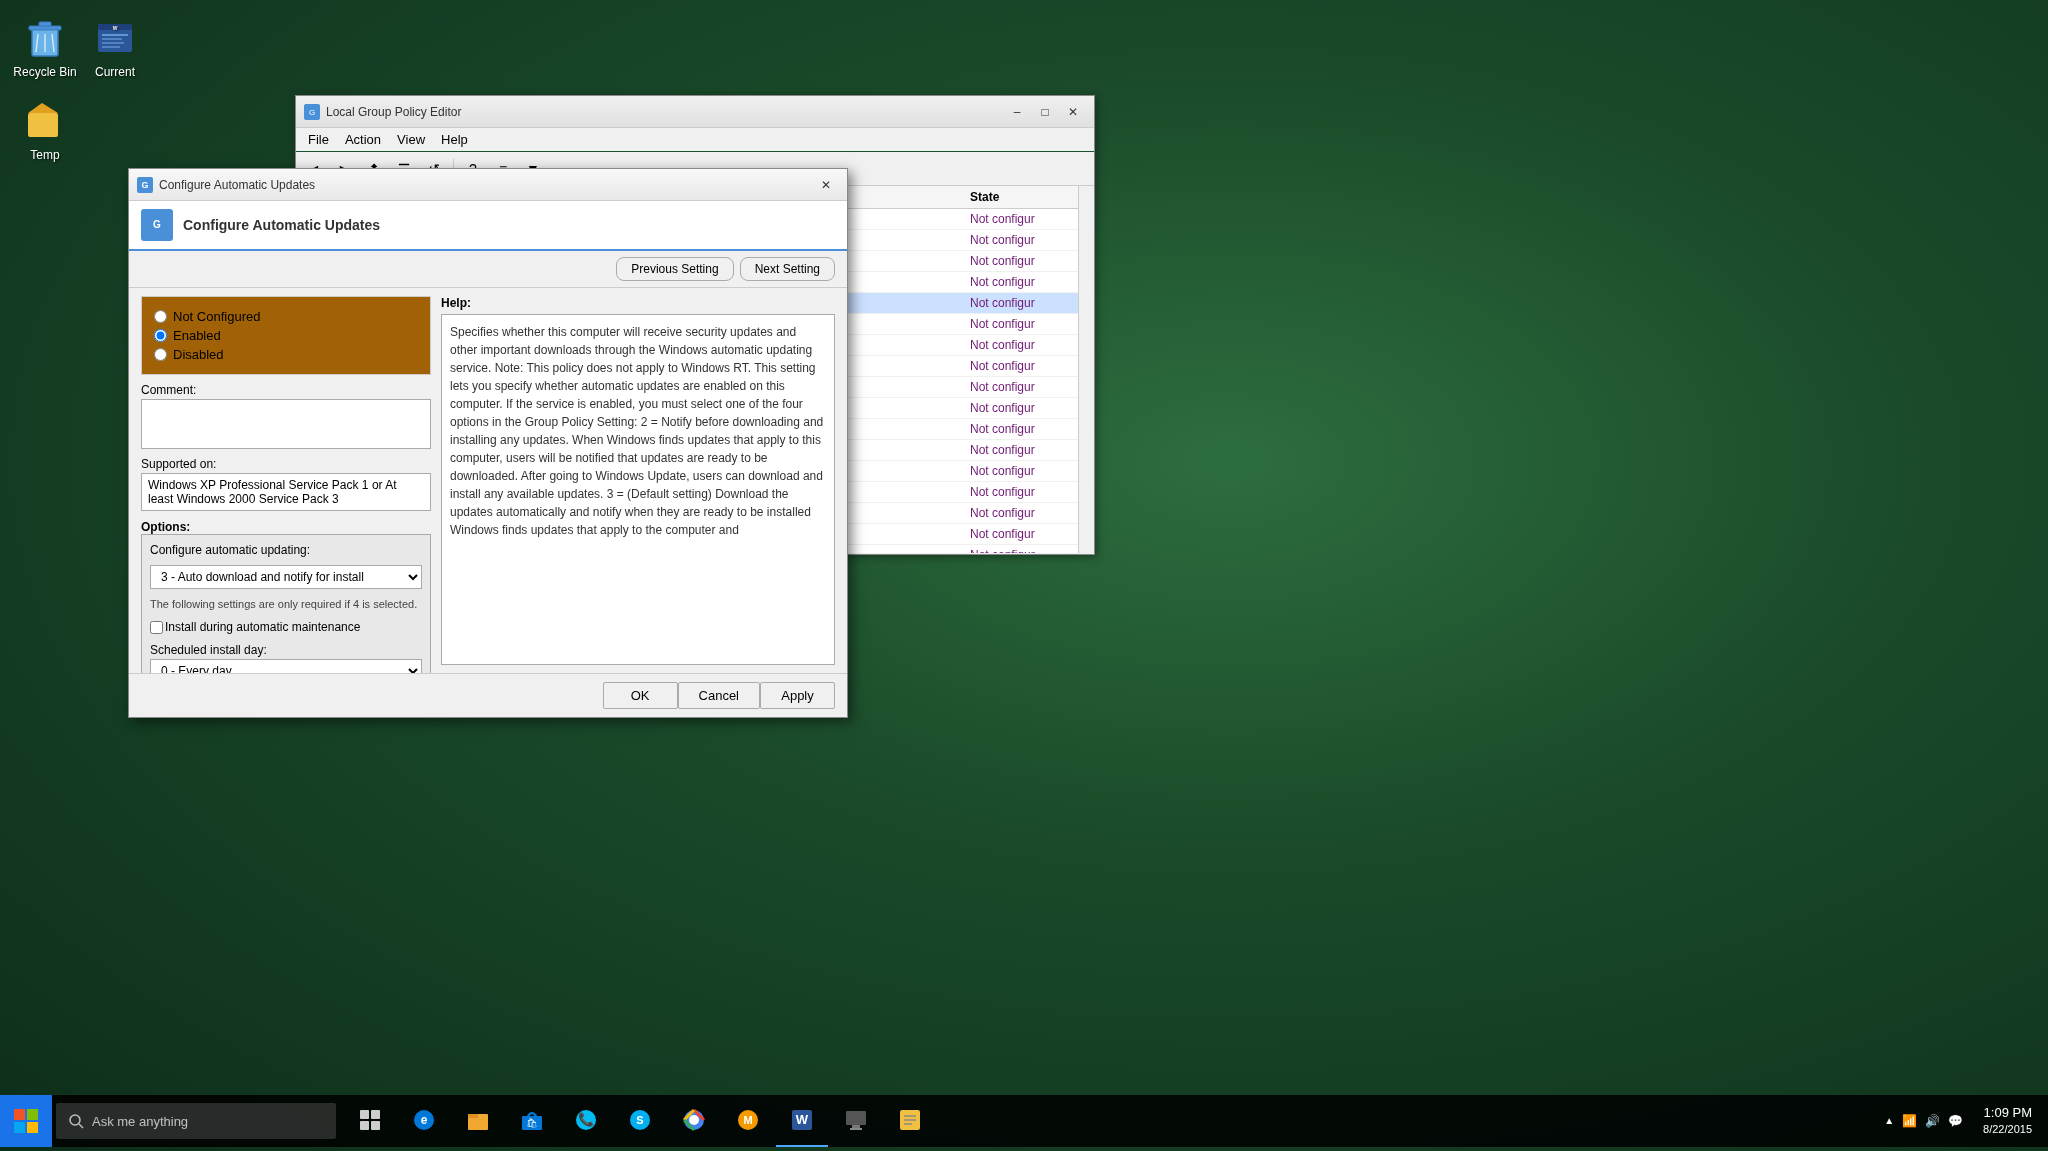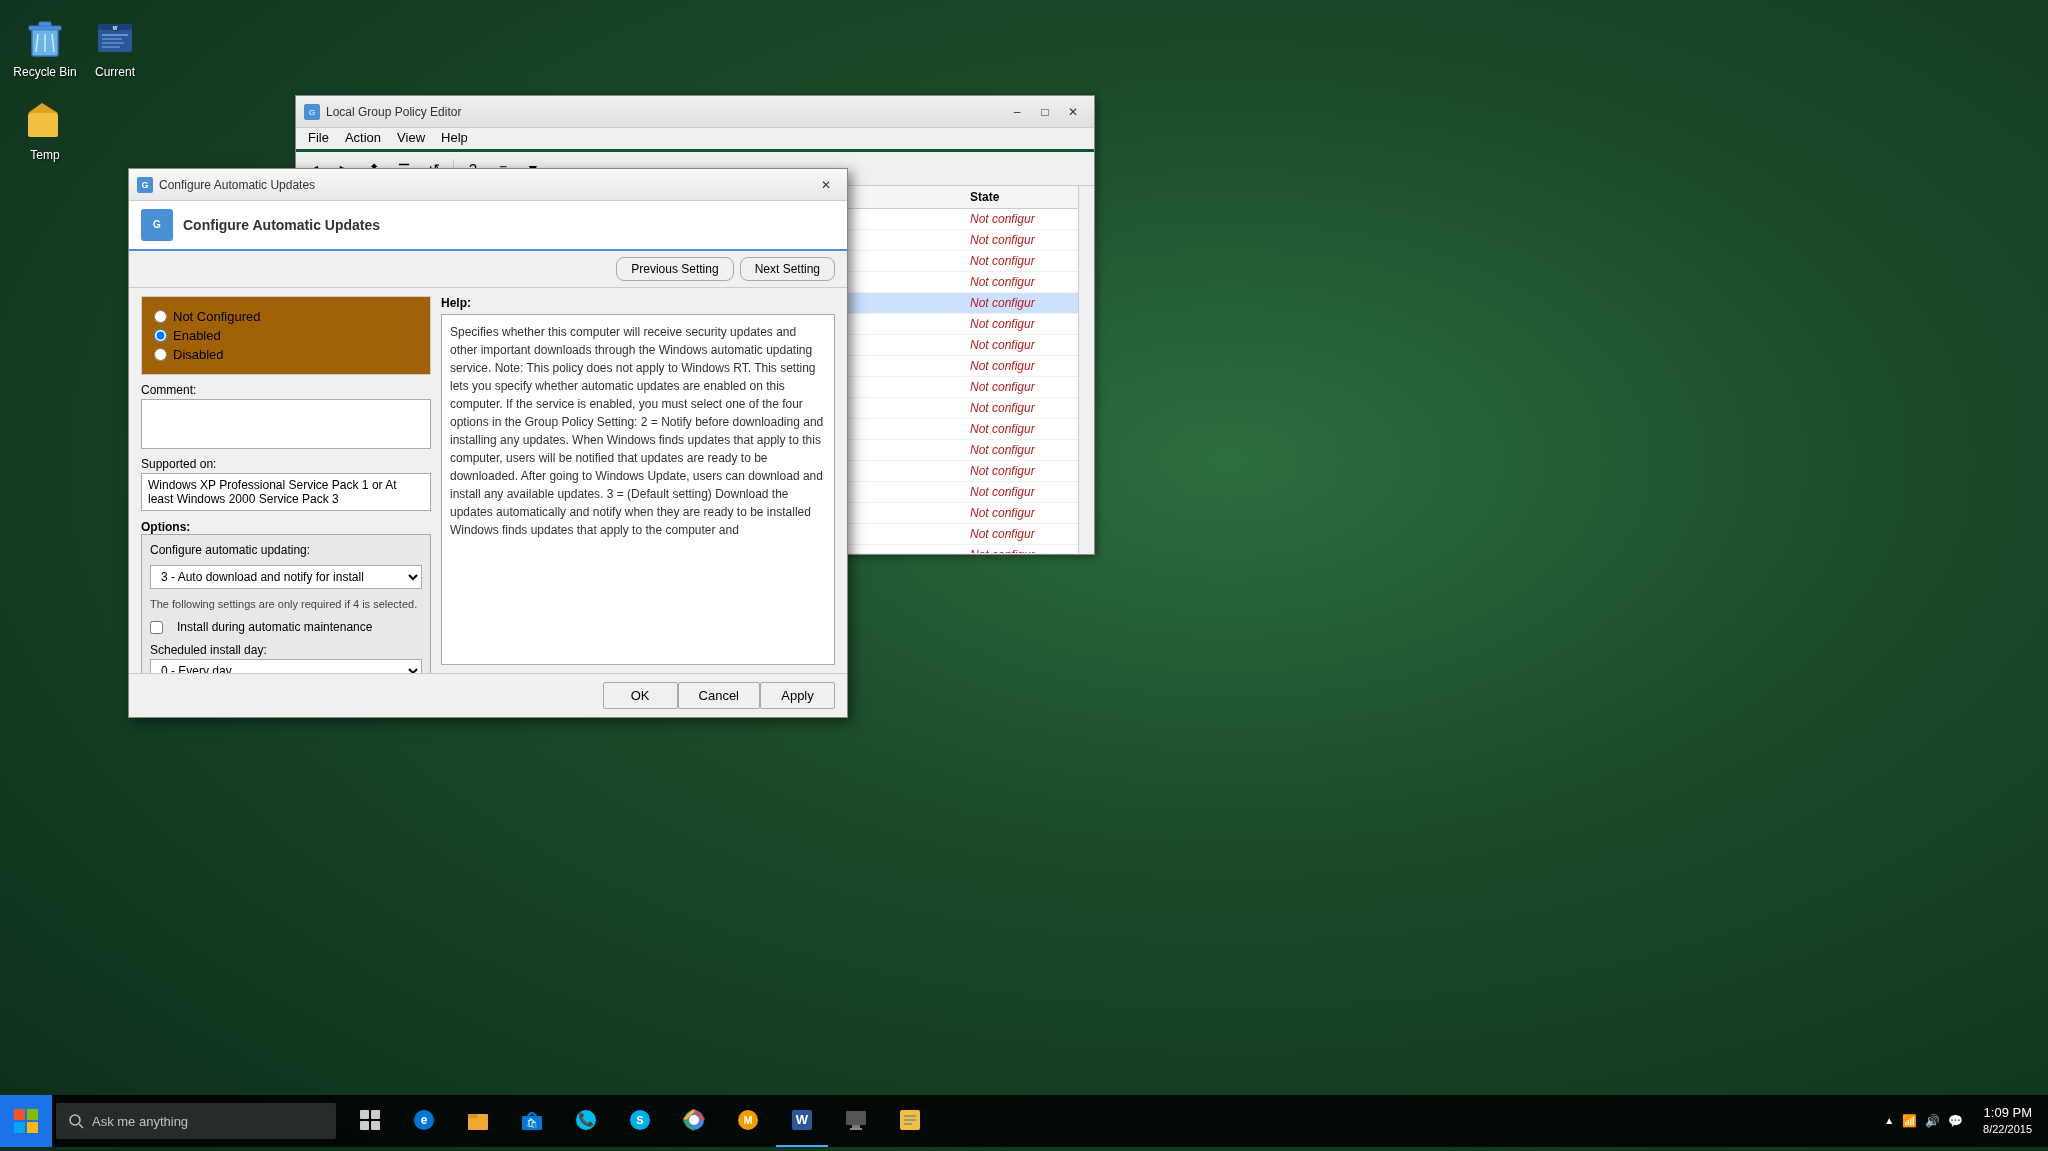--- a/index.html
+++ b/index.html
@@ -148,23 +148,23 @@
       align-items: center;
       justify-content: center;
       font-size: 12px;
       color: #333;
     }
 
     
     .menu-bar {
       height: 24px;
       background: #f0f0f0;
-      border-bottom: 3px solid #14532d;
-      display: flex;
-      align-items: flex-start;
+      border-bottom: 1px solid #14532d;
+      display: flex;
+      align-items: center;
       padding: 0 4px;
     }
     .menu-item {
       padding: 2px 8px;
       cursor: pointer;
       font-size: 13px;
     }
 
     
     .toolbar {
@@ -226,21 +226,21 @@
     }
     .policy-row {
       display: flex;
       padding: 3px 8px;
       border-bottom: 1px solid #f0f0f0;
       font-size: 12px;
       cursor: pointer;
     }
     .policy-row.selected { background: #cce0ff; }
     .policy-row .col-setting { flex: 1; white-space: nowrap; overflow: hidden; text-overflow: ellipsis; }
-    .policy-row .col-state { width: 100px; color: #b91c1c; white-space: nowrap; font-style: italic; }
+    .policy-row .col-state { width: 100px; color: #701a75; white-space: nowrap; }
 
     .scrollbar-v {
       width: 16px;
       background: #f0f0f0;
       border-left: 1px solid #ccc;
     }
 
     
     .dialog {
       position: absolute;
@@ -413,21 +413,21 @@
       cursor: pointer;
     }
     .options-note {
       font-size: 11px;
       color: #444;
       line-height: 1.4;
     }
     .options-checkbox-row {
       display: flex;
       align-items: center;
-      gap: 14px;
+      gap: 2px;
       font-size: 12px;
     }
     .options-checkbox-row input[type="checkbox"] { cursor: pointer; }
 
     .sub-label { font-size: 12px; margin-top: 4px; }
     .sub-select {
       width: 100%;
       padding: 3px 6px;
       border: 1px solid #aaa;
       background: white;

